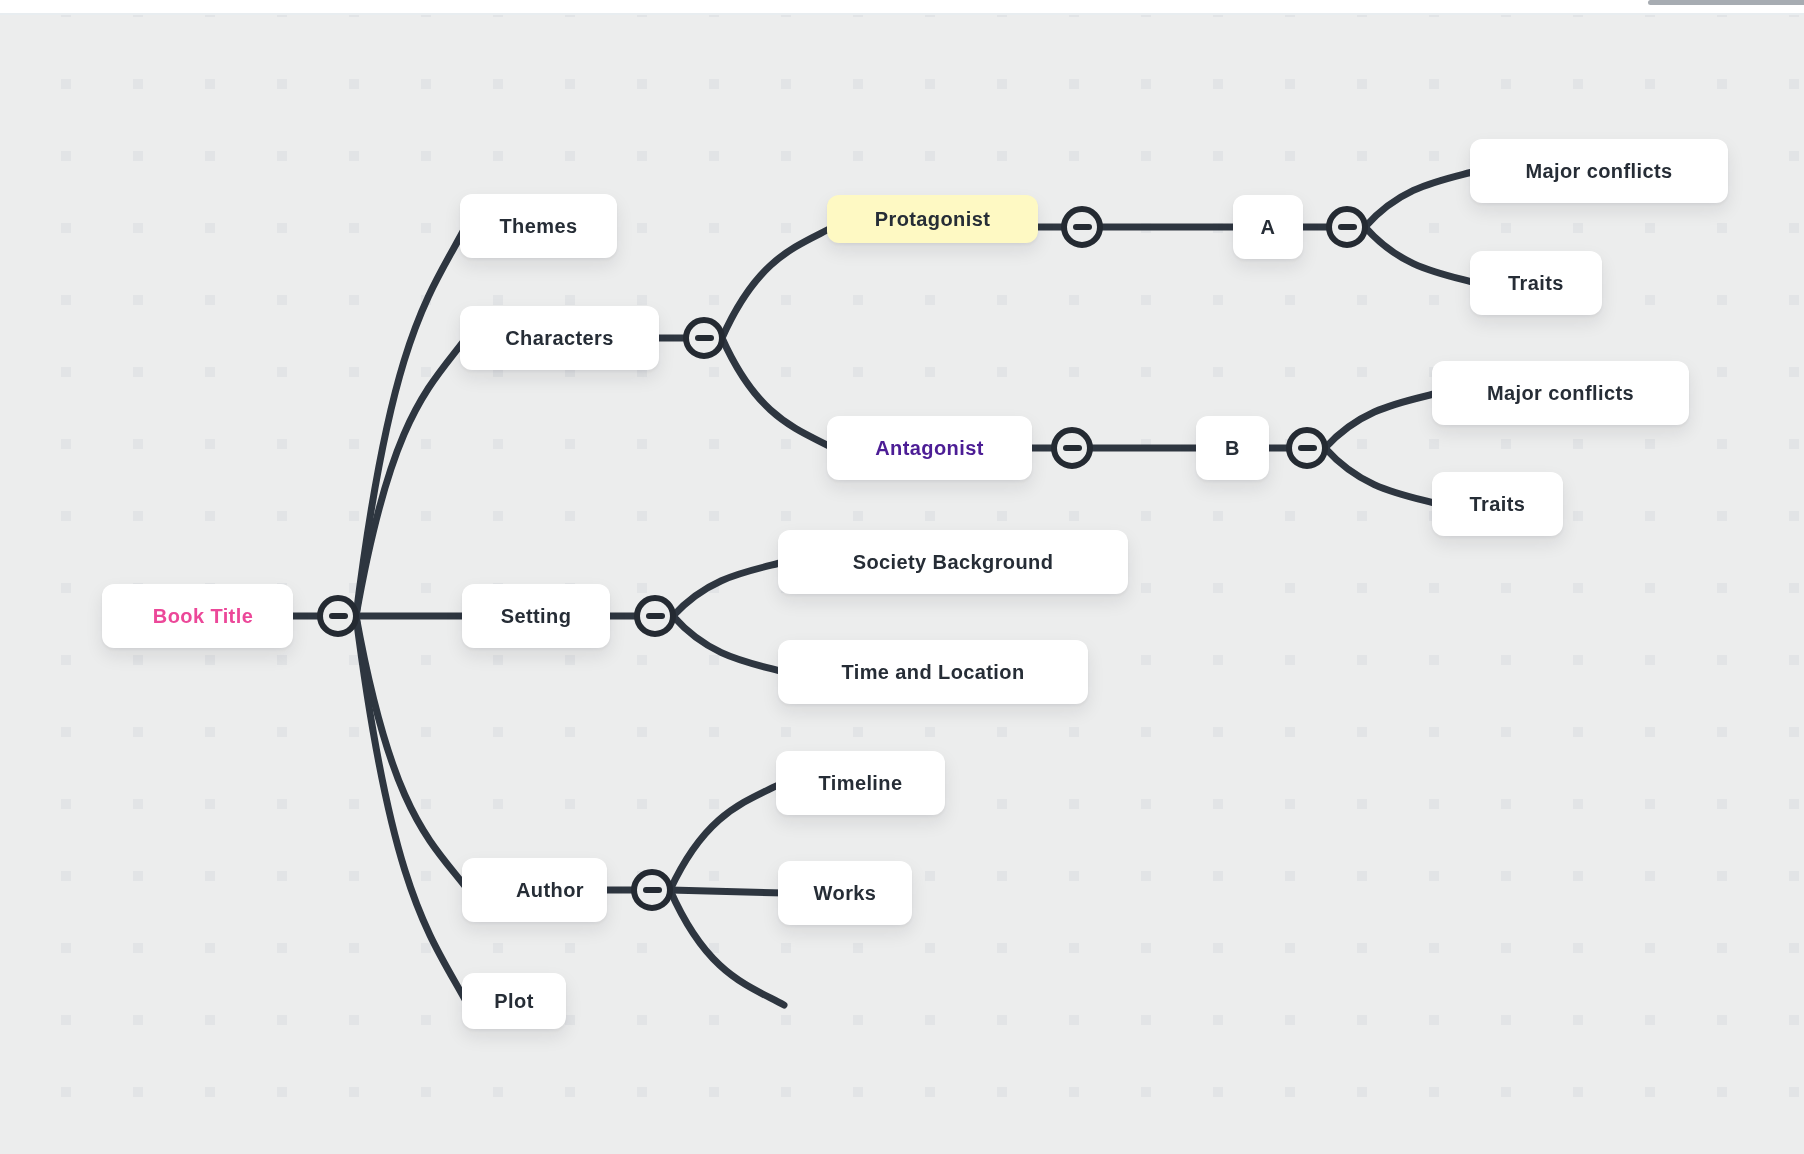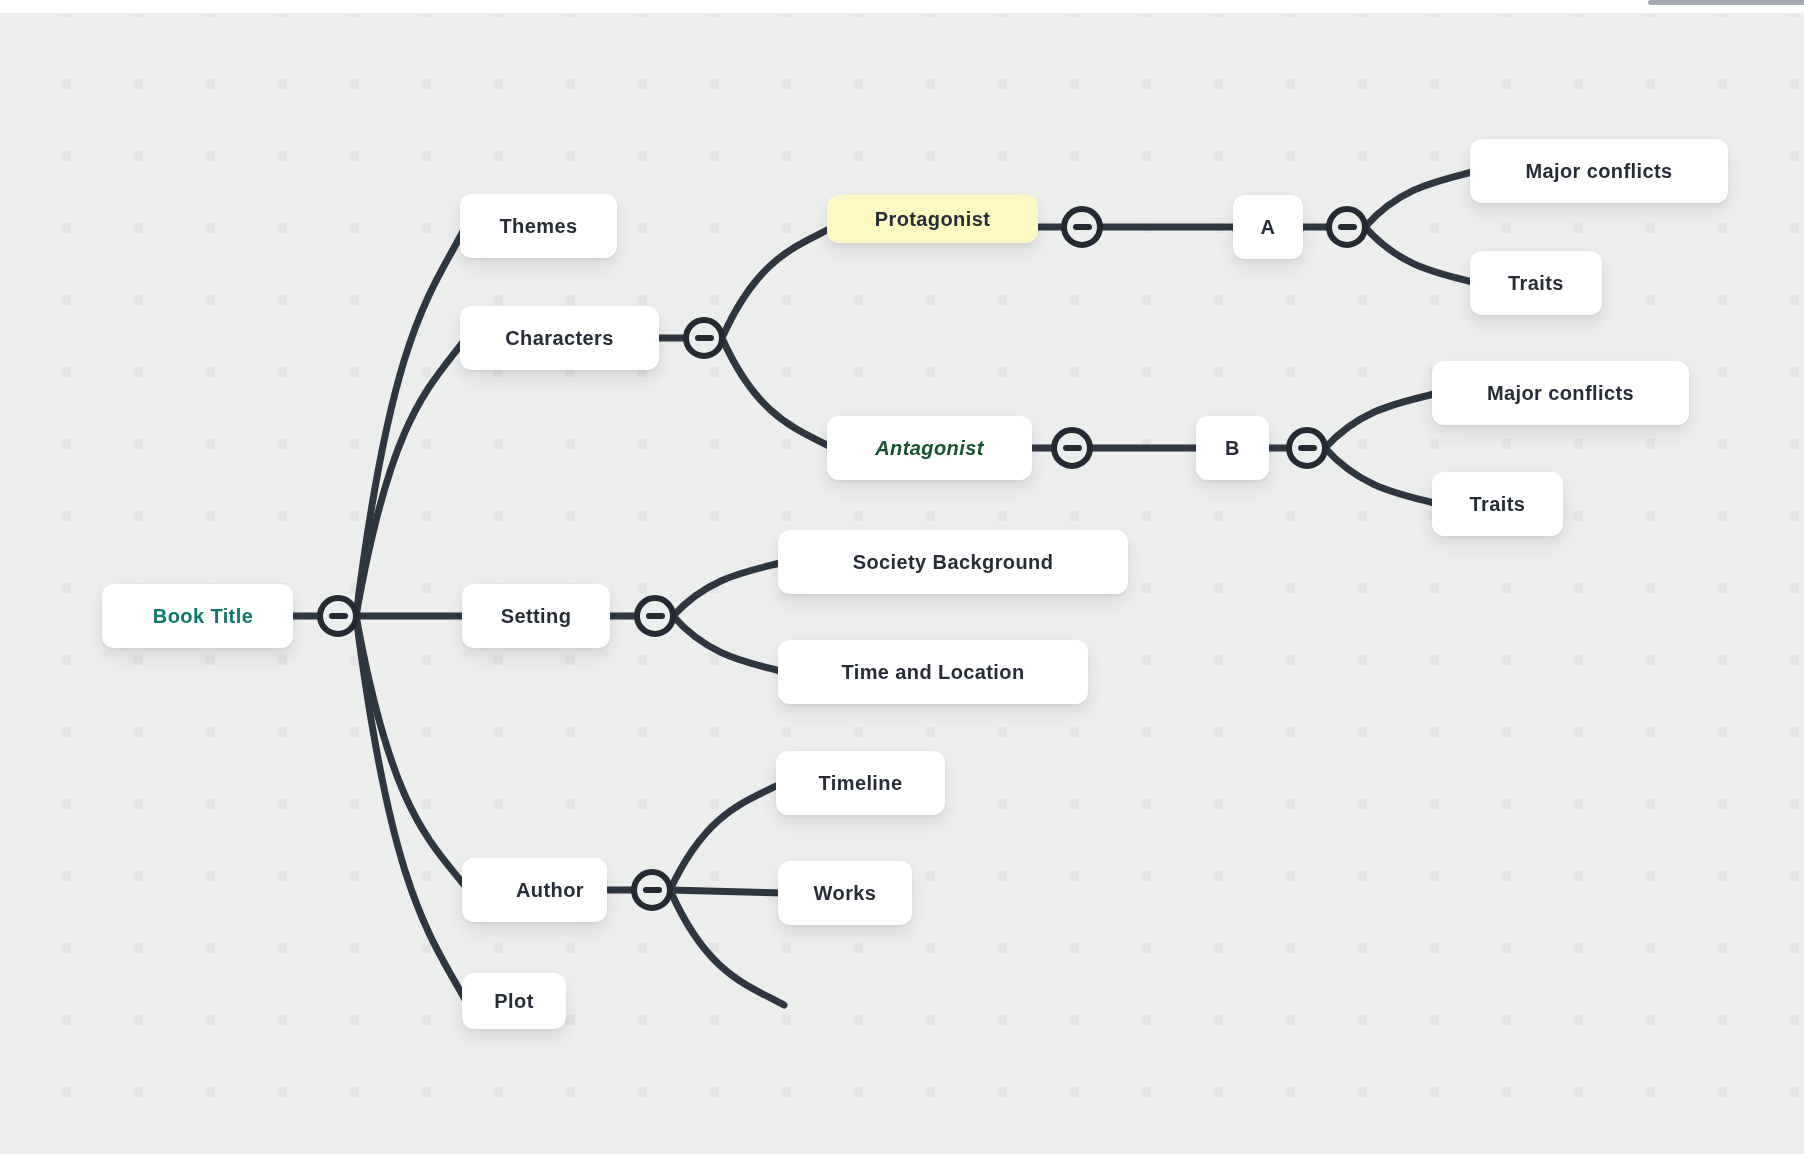--- a/index.html
+++ b/index.html
@@ -489,21 +489,21 @@
       <path d="M 657 338 L 704 338" fill="none" stroke="#2E3640" stroke-width="7" stroke-linecap="round"></path>
       <path d="M 1036 227 L 1082 227" fill="none" stroke="#2E3640" stroke-width="7" stroke-linecap="round"></path>
       <path d="M 1301 227 L 1347 227" fill="none" stroke="#2E3640" stroke-width="7" stroke-linecap="round"></path>
       <path d="M 1030 448 L 1072 448" fill="none" stroke="#2E3640" stroke-width="7" stroke-linecap="round"></path>
       <path d="M 1267 448 L 1307 448" fill="none" stroke="#2E3640" stroke-width="7" stroke-linecap="round"></path>
       <path d="M 608 616 L 655 616" fill="none" stroke="#2E3640" stroke-width="7" stroke-linecap="round"></path>
       <path d="M 605 890 L 652 890" fill="none" stroke="#2E3640" stroke-width="7" stroke-linecap="round"></path>
     </svg>
 
 <div class="node" style="left: 102px; top: 584px; width: 191px; height: 64px; background: rgb(255, 255, 255);">
-      <span class="node-label" style="color: #0f766e; margin-left: 11px;">Book Title</span>
+      <span class="node-label" style="color: #ec4899; margin-left: 11px;">Book Title</span>
     </div>
     <div class="collapse-btn" style="left: 317px; top: 595px;">
       <div class="minus-bar"></div>
     </div>
     <div class="node" style="left: 460px; top: 194px; width: 157px; height: 64px; background: rgb(255, 255, 255);">
       <span class="node-label" style="color: rgb(38, 45, 54);">Themes</span>
     </div>
     <div class="node" style="left: 460px; top: 306px; width: 199px; height: 64px; background: rgb(255, 255, 255);">
       <span class="node-label" style="color: rgb(38, 45, 54);">Characters</span>
     </div>
@@ -522,21 +522,21 @@
     <div class="collapse-btn" style="left: 1326px; top: 206px;">
       <div class="minus-bar"></div>
     </div>
     <div class="node" style="left: 1470px; top: 139px; width: 258px; height: 64px; background: rgb(255, 255, 255);">
       <span class="node-label" style="color: rgb(38, 45, 54);">Major conflicts</span>
     </div>
     <div class="node" style="left: 1470px; top: 251px; width: 132px; height: 64px; background: rgb(255, 255, 255);">
       <span class="node-label" style="color: rgb(38, 45, 54);">Traits</span>
     </div>
     <div class="node" style="left: 827px; top: 416px; width: 205px; height: 64px; background: rgb(255, 255, 255);">
-      <span class="node-label" style="color: #14532d; font-style: italic;">Antagonist</span>
+      <span class="node-label" style="color: #4c1d95;">Antagonist</span>
     </div>
     <div class="collapse-btn" style="left: 1051px; top: 427px;">
       <div class="minus-bar"></div>
     </div>
     <div class="node" style="left: 1196px; top: 416px; width: 73px; height: 64px; background: rgb(255, 255, 255);">
       <span class="node-label" style="color: rgb(38, 45, 54);">B</span>
     </div>
     <div class="collapse-btn" style="left: 1286px; top: 427px;">
       <div class="minus-bar"></div>
     </div>

